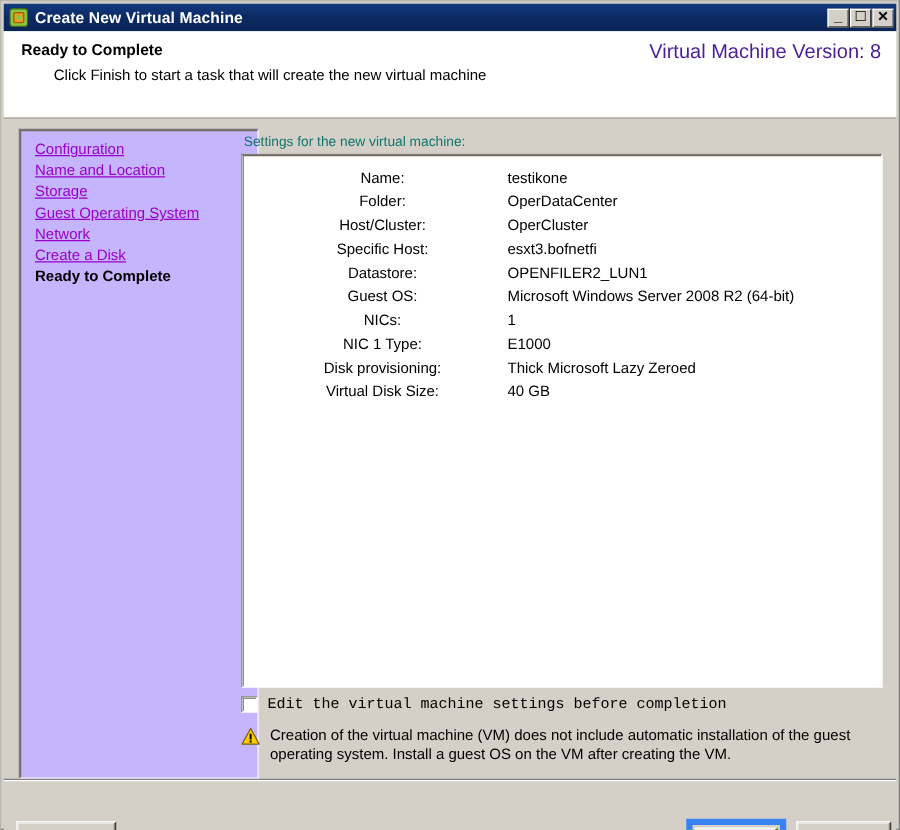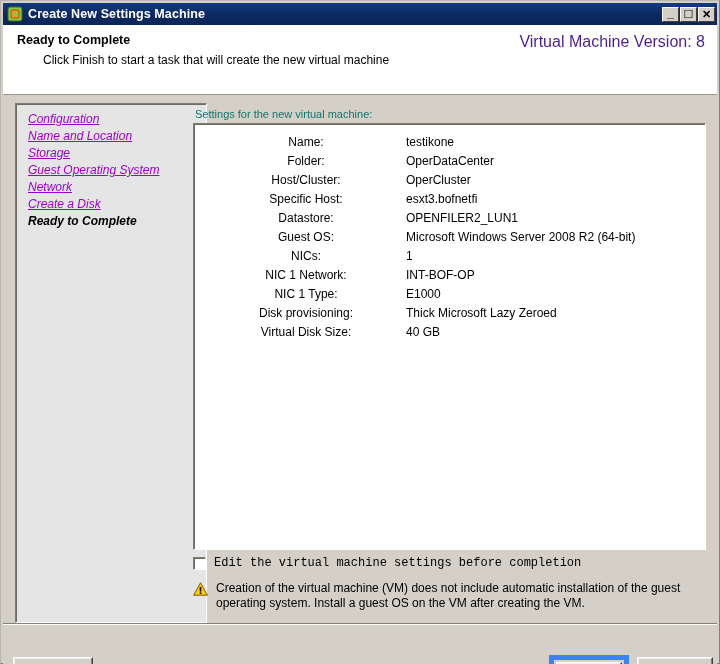--- a/index.html
+++ b/index.html
@@ -115,27 +115,26 @@
     left: 2px; top: 94px;
     width: 714px; height: 528px;
     background: #d4d0c8;
   }
 
   
   #nav-panel {
     position: absolute;
     left: 12px; top: 8px;
     width: 192px; height: 520px;
-    background: #e5e5e5;
+    background: #c4b5fd;
     border: 1px solid #7f7c73;
     border-right-color: #ffffff;
     border-bottom-color: #ffffff;
     box-shadow: inset 1px 1px 0 #6e6b63;
     padding: 7px 0 0 0;
-    font-style: italic;
   }
   .nav-item {
     font-size: 12px;
     line-height: 17px;
     padding-left: 12px;
     white-space: nowrap;
     cursor: default;
   }
   .nav-item.link {
     color: #9900cc;
@@ -291,21 +290,21 @@
 <div id="window">
 
   <div id="titlebar">
     <div id="title-icon">
       <svg width="16" height="16" viewBox="0 0 16 16" aria-hidden="true">
         <rect x="1" y="1" width="14" height="14" rx="2" fill="#8cc63f" stroke="#3f6b18" stroke-width="1"></rect>
         <rect x="4" y="4" width="8" height="8" rx="1" fill="#f7941e" stroke="#9c5c0a" stroke-width="1"></rect>
         <rect x="6" y="6" width="4" height="4" fill="#8cc63f"></rect>
       </svg>
     </div>
-    <div id="titlebar-text">Create New Settings Machine</div>
+    <div id="titlebar-text">Create New Virtual Machine</div>
     <div class="winbtn wb-min">
       <span>_</span>
     </div>
     <div class="winbtn wb-max">
       <span>☐</span>
     </div>
     <div class="winbtn wb-close">
       <span>✕</span>
     </div>
   </div>
@@ -353,24 +352,20 @@
           <div class="setting-label">Datastore:</div>
           <div class="setting-value">OPENFILER2_LUN1</div>
         </div>
         <div class="setting-row">
           <div class="setting-label">Guest OS:</div>
           <div class="setting-value">Microsoft Windows Server 2008 R2 (64-bit)</div>
         </div>
         <div class="setting-row">
           <div class="setting-label">NICs:</div>
           <div class="setting-value">1</div>
-        </div>
-        <div class="setting-row">
-          <div class="setting-label">NIC 1 Network:</div>
-          <div class="setting-value">INT-BOF-OP</div>
         </div>
         <div class="setting-row">
           <div class="setting-label">NIC 1 Type:</div>
           <div class="setting-value">E1000</div>
         </div>
         <div class="setting-row">
           <div class="setting-label">Disk provisioning:</div>
           <div class="setting-value">Thick Microsoft Lazy Zeroed</div>
         </div>
         <div class="setting-row">

